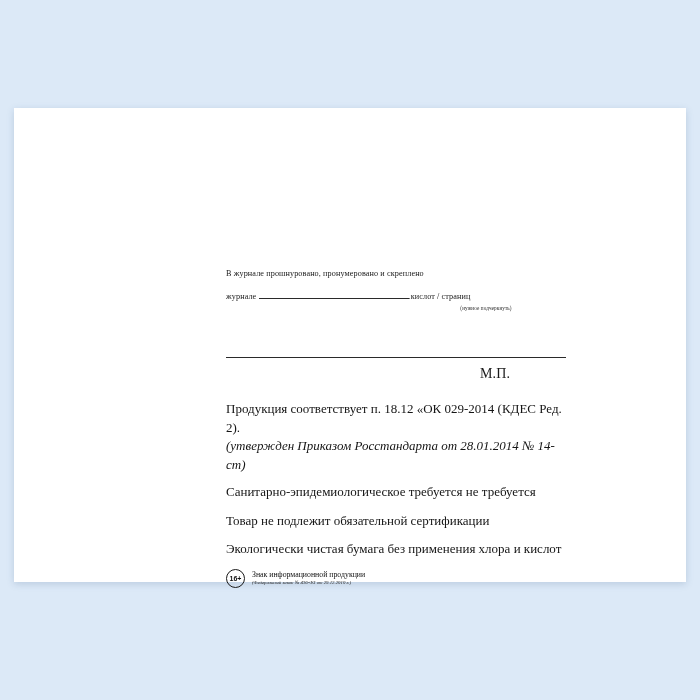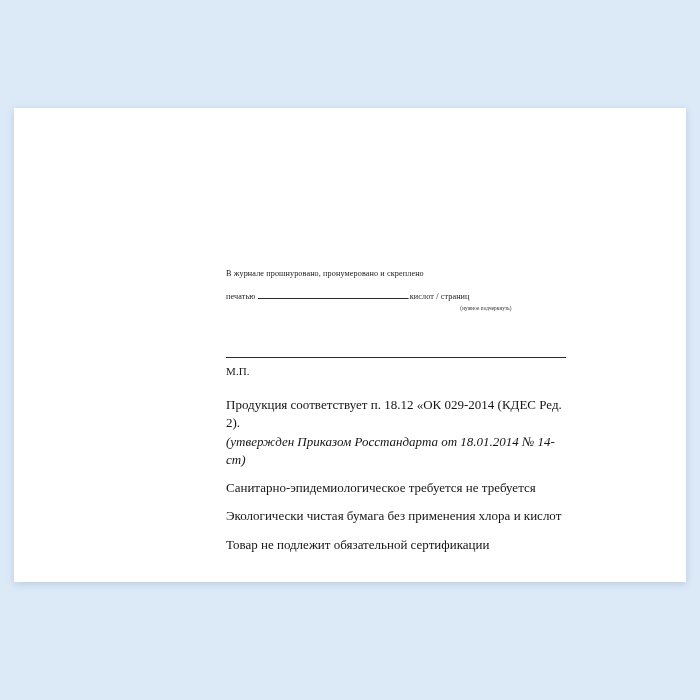--- a/index.html
+++ b/index.html
@@ -63,21 +63,22 @@
     margin-top: -1px;
     margin-bottom: 4px;
   }
   .sub-note-right {
     padding-left: 180px;
   }
   .gap-1 { height: 9px; }
   .gap-2 { height: 11px; }
   .gap-3 { height: 16px; }
   .mp {
-    font-size: 11px;
+    text-align: right;
+    font-size: 14px;
     padding-right: 56px;
     margin-top: 5px;
   }
   .para {
     font-size: 13px;
     color: #151515;
     line-height: 1.42;
     margin-bottom: 10px;
   }
   .para .ital {
@@ -130,21 +131,21 @@
 
       <div class="line-block">
 
         <div class="row">
           <span>В журнале прошнуровано, пронумеровано и скреплено</span>
         </div>
 
         <div class="gap-1"></div>
 
         <div class="row">
-          <span>печатью</span>
+          <span>журнале</span>
           <span class="rule rule-w1"></span><span>.кислот / страниц</span>
         </div>
         <div class="sub-note sub-note-right">(нужное подчеркнуть)</div>
 
         <div class="gap-1"></div>
 
 
         <div class="gap-2"></div>
 
 
@@ -152,31 +153,38 @@
 
         <div class="rule-full"></div>
 
         <div class="mp">М.П.</div>
       </div>
 
       <div class="gap-3"></div>
 
       <div class="para para-tight">
         <div>Продукция соответствует п. 18.12 «ОК 029-2014 (КДЕС Ред. 2).</div>
-        <div class="ital">(утвержден Приказом Росстандарта от 18.01.2014 № 14-ст)</div>
+        <div class="ital">(утвержден Приказом Росстандарта от 28.01.2014 № 14-ст)</div>
       </div>
 
       <div class="para">
         <div>Санитарно-эпидемиологическое требуется не требуется</div>
       </div>
 
       <div class="para">
+        <div>Товар не подлежит обязательной сертификации</div>
+      </div>
+
+      <div class="para">
         <div>Экологически чистая бумага без применения хлора и кислот</div>
       </div>
 
-      <div class="para">
-        <div>Товар не подлежит обязательной сертификации</div>
+      <div class="badge-row">
+        <div class="age-badge">16+</div>
+        <div class="badge-text">
+          <div class="badge-title">Знак информационной продукции</div>
+          <div class="badge-sub">(Федеральный закон № 436-ФЗ от 29.12.2010 г.)</div>
+        </div>
       </div>
-
 
     </div>
   </div>
 </div>
 
 </body></html>

